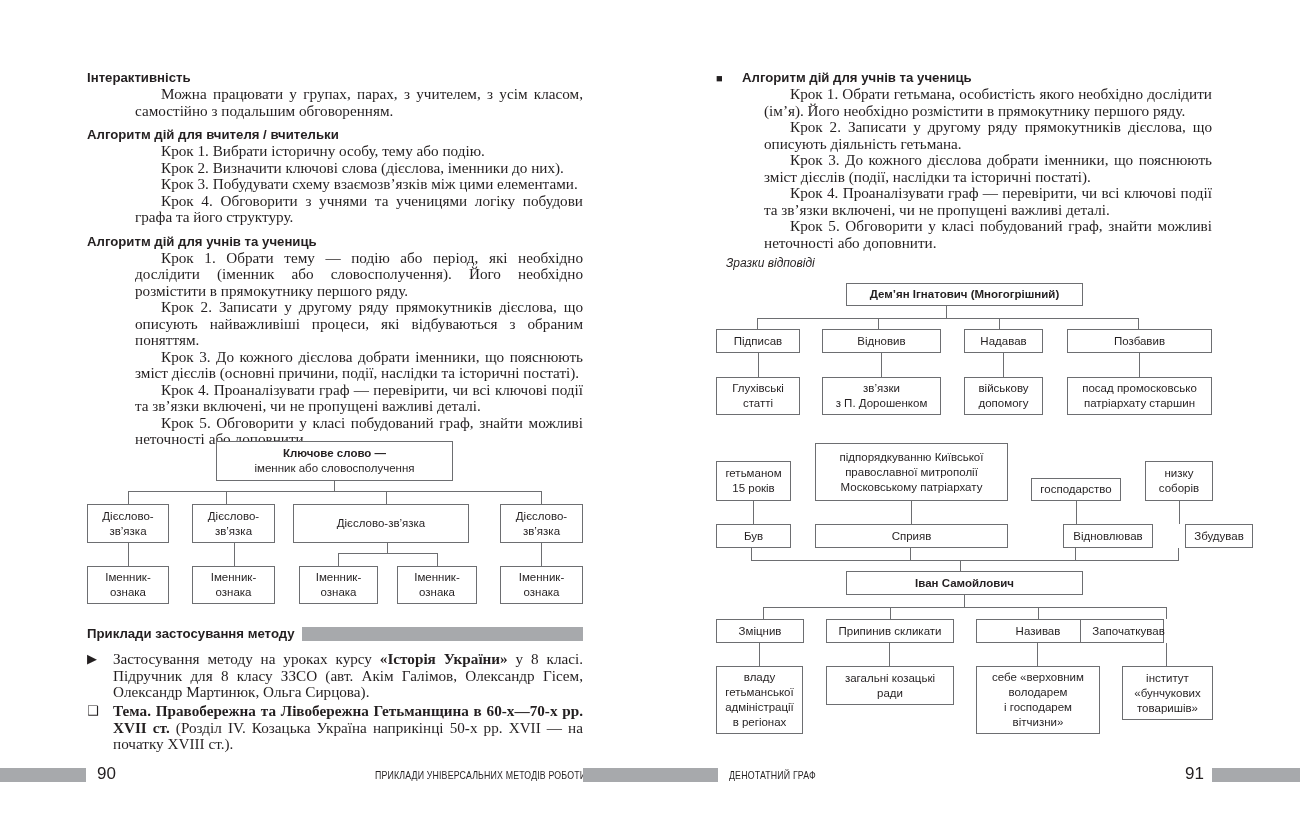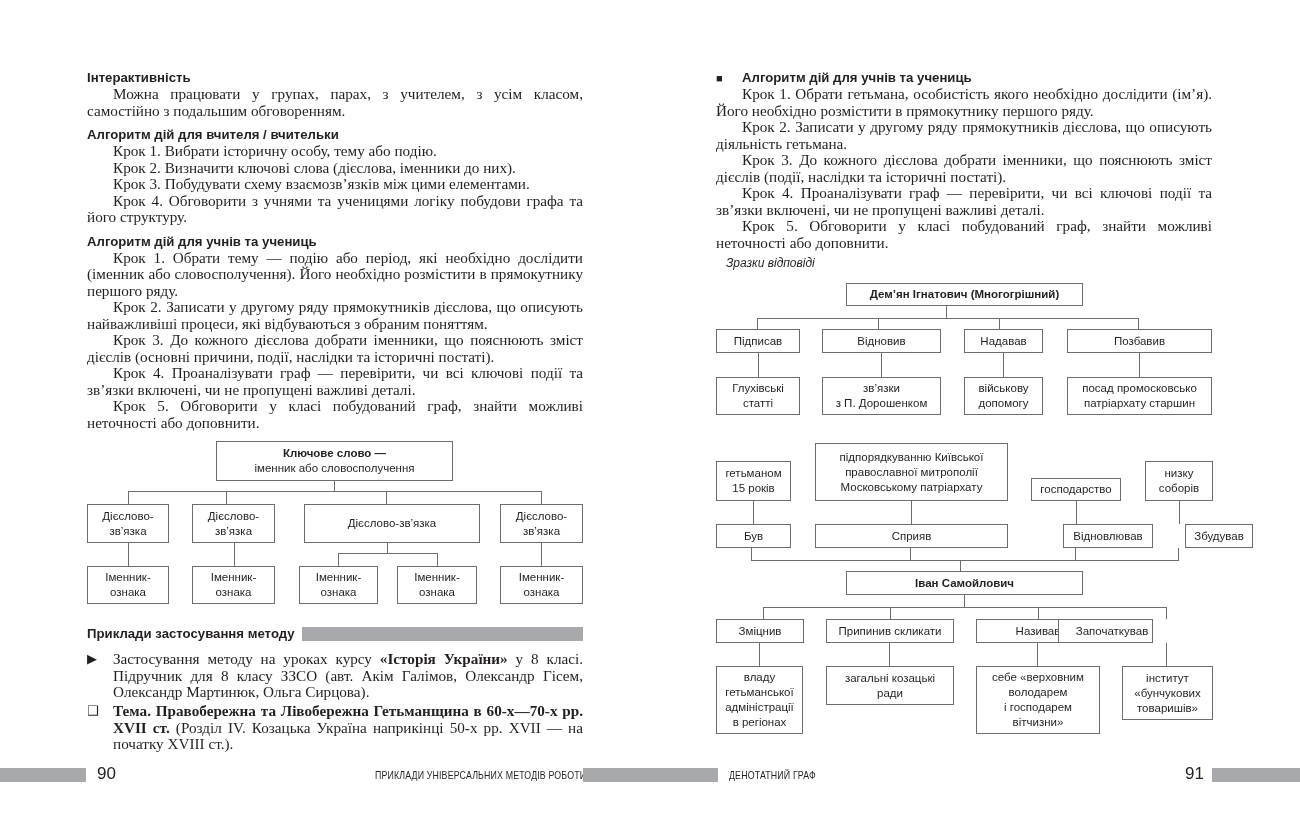--- a/index.html
+++ b/index.html
@@ -3,21 +3,21 @@
 <meta charset="utf-8">
 <style>
   html, body { margin:0; padding:0; background:#ffffff; }
   body { width:1300px; height:827px; position:relative; overflow:hidden; color:#231f20; }
   .sans { font-family: "Liberation Sans", "DejaVu Sans", sans-serif; }
   .page { position:absolute; top:70px; width:496px; }
   #left-page { left:87px; }
   #right-page { left:716px; }
   .h { font-family:"Liberation Sans","DejaVu Sans",sans-serif; font-weight:bold; font-size:13.2px; line-height:16px; margin:0; }
   .p { font-family:"Liberation Serif","DejaVu Serif",serif; font-size:15.2px; line-height:16.5px; margin:0; text-align:justify; }
-  .indent { text-indent:26px; }
+  .indent { text-indent:26px;margin-left:48px; }
   .gap { height:8px; }
   .box { position:absolute; border:1px solid #6d6e71; background:#fff; box-sizing:border-box;
          font-family:"Liberation Sans","DejaVu Sans",sans-serif; font-size:11.5px; line-height:15px;
          display:flex; align-items:center; justify-content:center; text-align:center; color:#231f20; }
   .box.bold { font-weight:bold; }
   .ln { position:absolute; background:#6d6e71; }
   .footer-bar { position:absolute; top:768px; height:14px; background:#a7a9ac; }
   .footer-text { position:absolute; top:767px; font-family:"Liberation Sans","DejaVu Sans",sans-serif; font-size:11px; line-height:16px; transform:scaleX(0.8); transform-origin:left center; letter-spacing:0.2px; }
   .pagenum { position:absolute; top:765px; font-family:"Liberation Sans","DejaVu Sans",sans-serif; font-size:17px; line-height:18px; }
   .examples-bar { position:absolute; left:302px; top:627px; width:281px; height:14px; background:#a7a9ac; }
@@ -54,21 +54,21 @@
   <div class="ln" style="left:128px;top:491px;width:414px;height:1px;"></div>
   <div class="ln" style="left:128px;top:491px;width:1px;height:13px;"></div>
   <div class="ln" style="left:226px;top:491px;width:1px;height:13px;"></div>
   <div class="ln" style="left:386px;top:491px;width:1px;height:13px;"></div>
   <div class="ln" style="left:541px;top:491px;width:1px;height:13px;"></div>
 
   <div class="box" style="left:87px;top:504px;width:82px;height:39px;white-space:pre;">Дієслово-
 зв’язка</div>
   <div class="box" style="left:192px;top:504px;width:83px;height:39px;white-space:pre;">Дієслово-
 зв’язка</div>
-  <div class="box" style="left:304px;top:504px;width:176px;height:39px;">Дієслово-зв’язка</div>
+  <div class="box" style="left:293px;top:504px;width:176px;height:39px;">Дієслово-зв’язка</div>
   <div class="box" style="left:500px;top:504px;width:83px;height:39px;white-space:pre;">Дієслово-
 зв’язка</div>
 
   <div class="ln" style="left:128px;top:543px;width:1px;height:23px;"></div>
   <div class="ln" style="left:234px;top:543px;width:1px;height:23px;"></div>
   <div class="ln" style="left:387px;top:543px;width:1px;height:10px;"></div>
   <div class="ln" style="left:338px;top:553px;width:99px;height:1px;"></div>
   <div class="ln" style="left:338px;top:553px;width:1px;height:13px;"></div>
   <div class="ln" style="left:437px;top:553px;width:1px;height:13px;"></div>
   <div class="ln" style="left:541px;top:543px;width:1px;height:23px;"></div>
@@ -175,21 +175,21 @@
   <div class="ln" style="left:964px;top:595px;width:1px;height:12px;"></div>
   <div class="ln" style="left:763px;top:607px;width:404px;height:1px;"></div>
   <div class="ln" style="left:763px;top:607px;width:1px;height:12px;"></div>
   <div class="ln" style="left:890px;top:607px;width:1px;height:12px;"></div>
   <div class="ln" style="left:1038px;top:607px;width:1px;height:12px;"></div>
   <div class="ln" style="left:1166px;top:607px;width:1px;height:12px;"></div>
 
   <div class="box" style="left:716px;top:619px;width:88px;height:24px;">Зміцнив</div>
   <div class="box" style="left:826px;top:619px;width:128px;height:24px;">Припинив скликати</div>
   <div class="box" style="left:976px;top:619px;width:124px;height:24px;">Називав</div>
-  <div class="box" style="left:1058px;top:619px;width:95px;height:24px;padding-left:13px;">Започаткував</div>
+  <div class="box" style="left:1080px;top:619px;width:84px;height:24px;padding-left:13px;">Започаткував</div>
 
   <div class="ln" style="left:759px;top:643px;width:1px;height:23px;"></div>
   <div class="ln" style="left:889px;top:643px;width:1px;height:23px;"></div>
   <div class="ln" style="left:1037px;top:643px;width:1px;height:23px;"></div>
   <div class="ln" style="left:1166px;top:643px;width:1px;height:23px;"></div>
 
   <div class="box" style="left:716px;top:666px;width:87px;height:68px;white-space:pre;">владу
 гетьманської
 адміністрації
 в регіонах</div>

